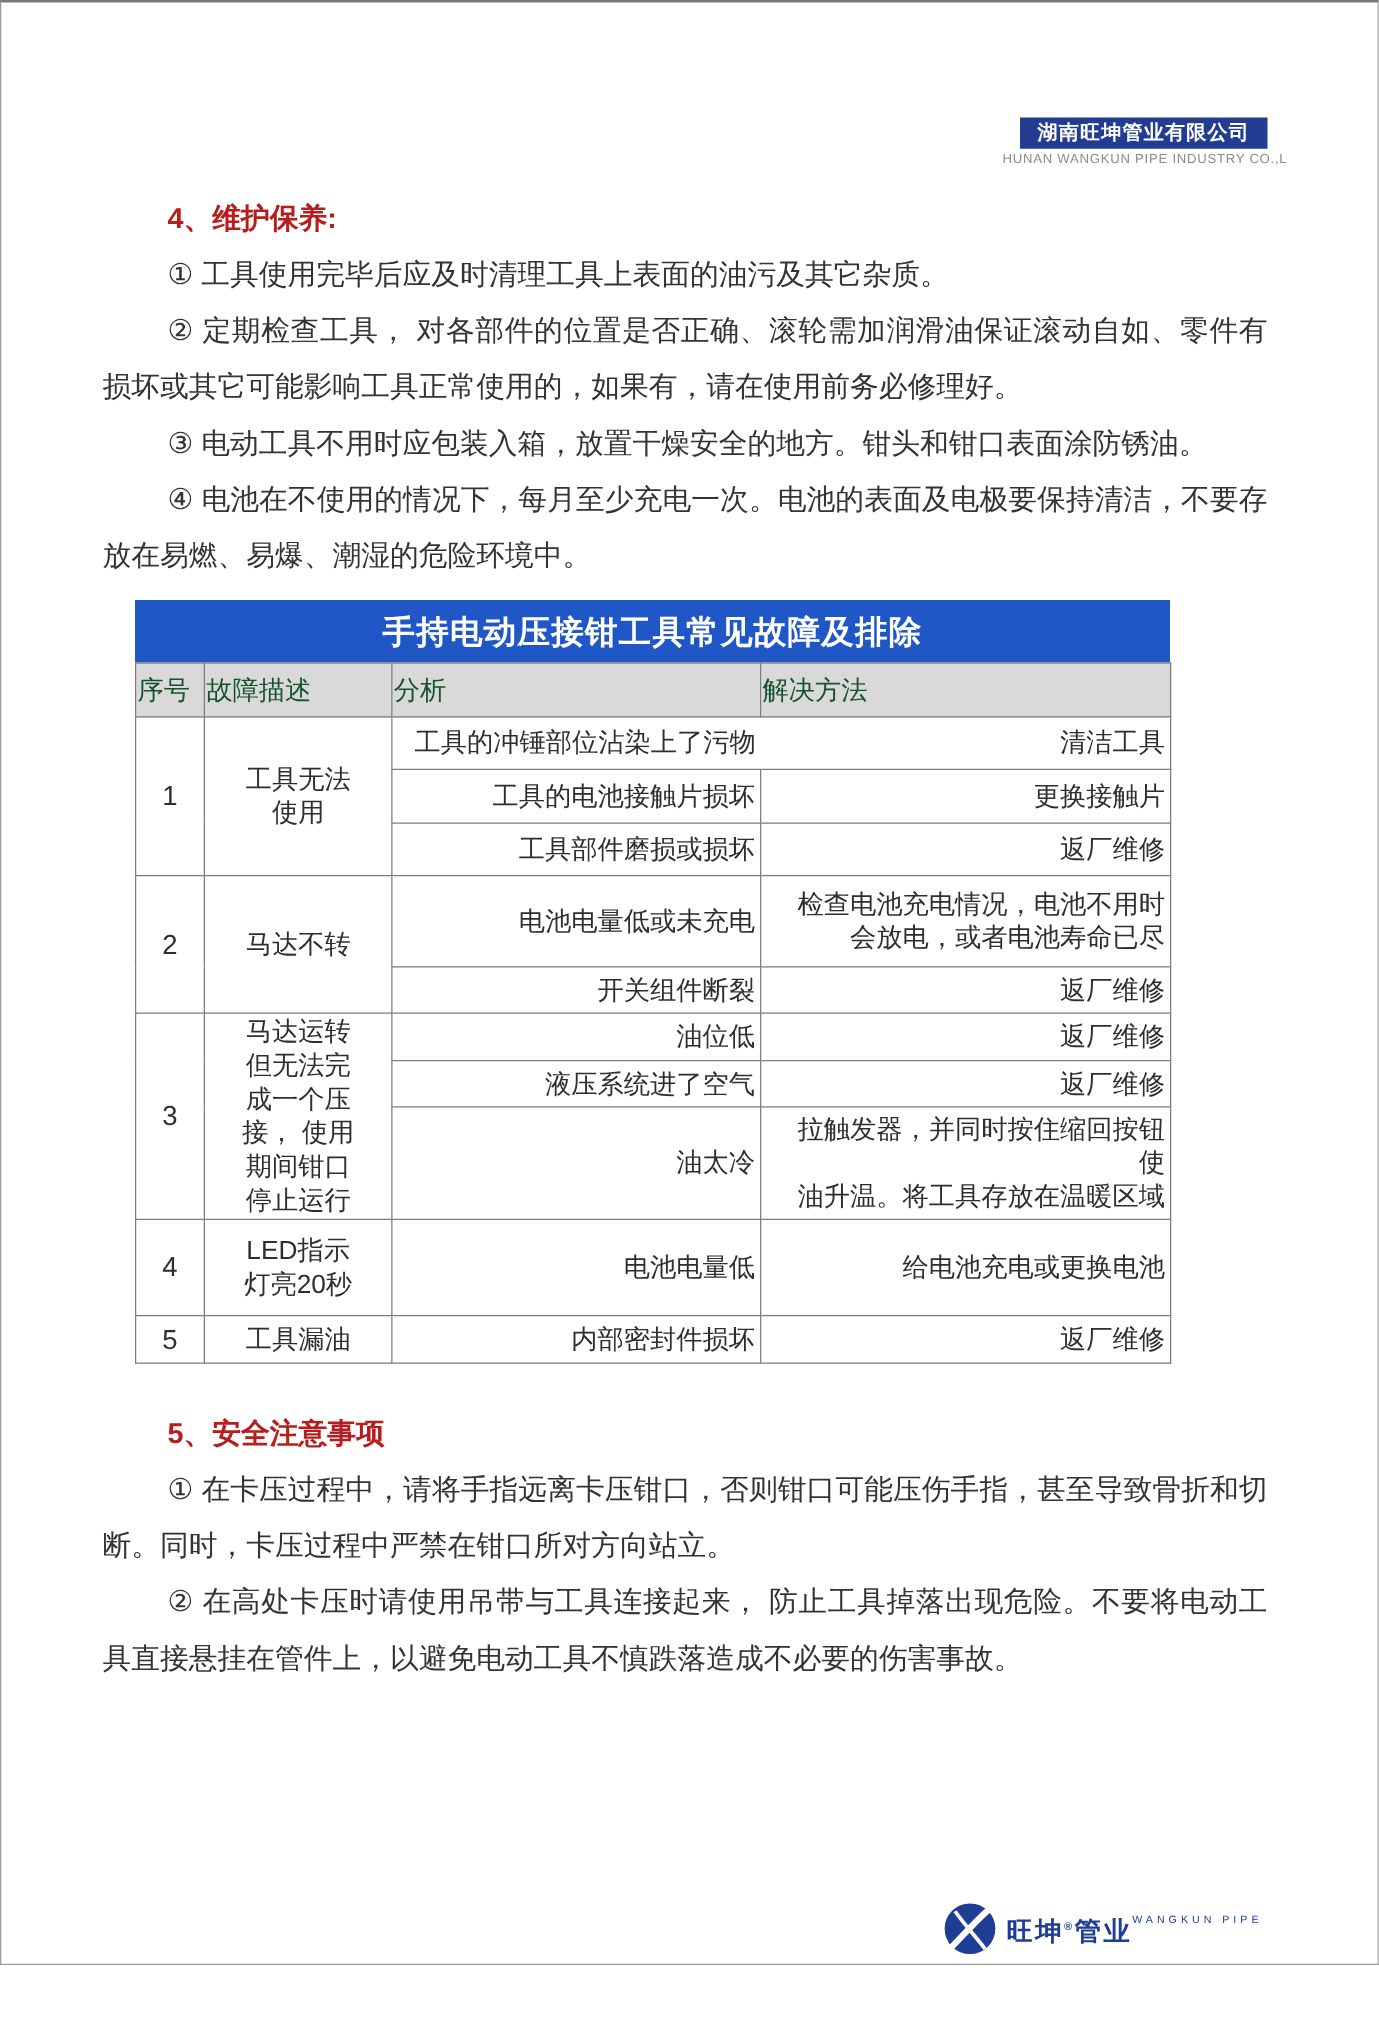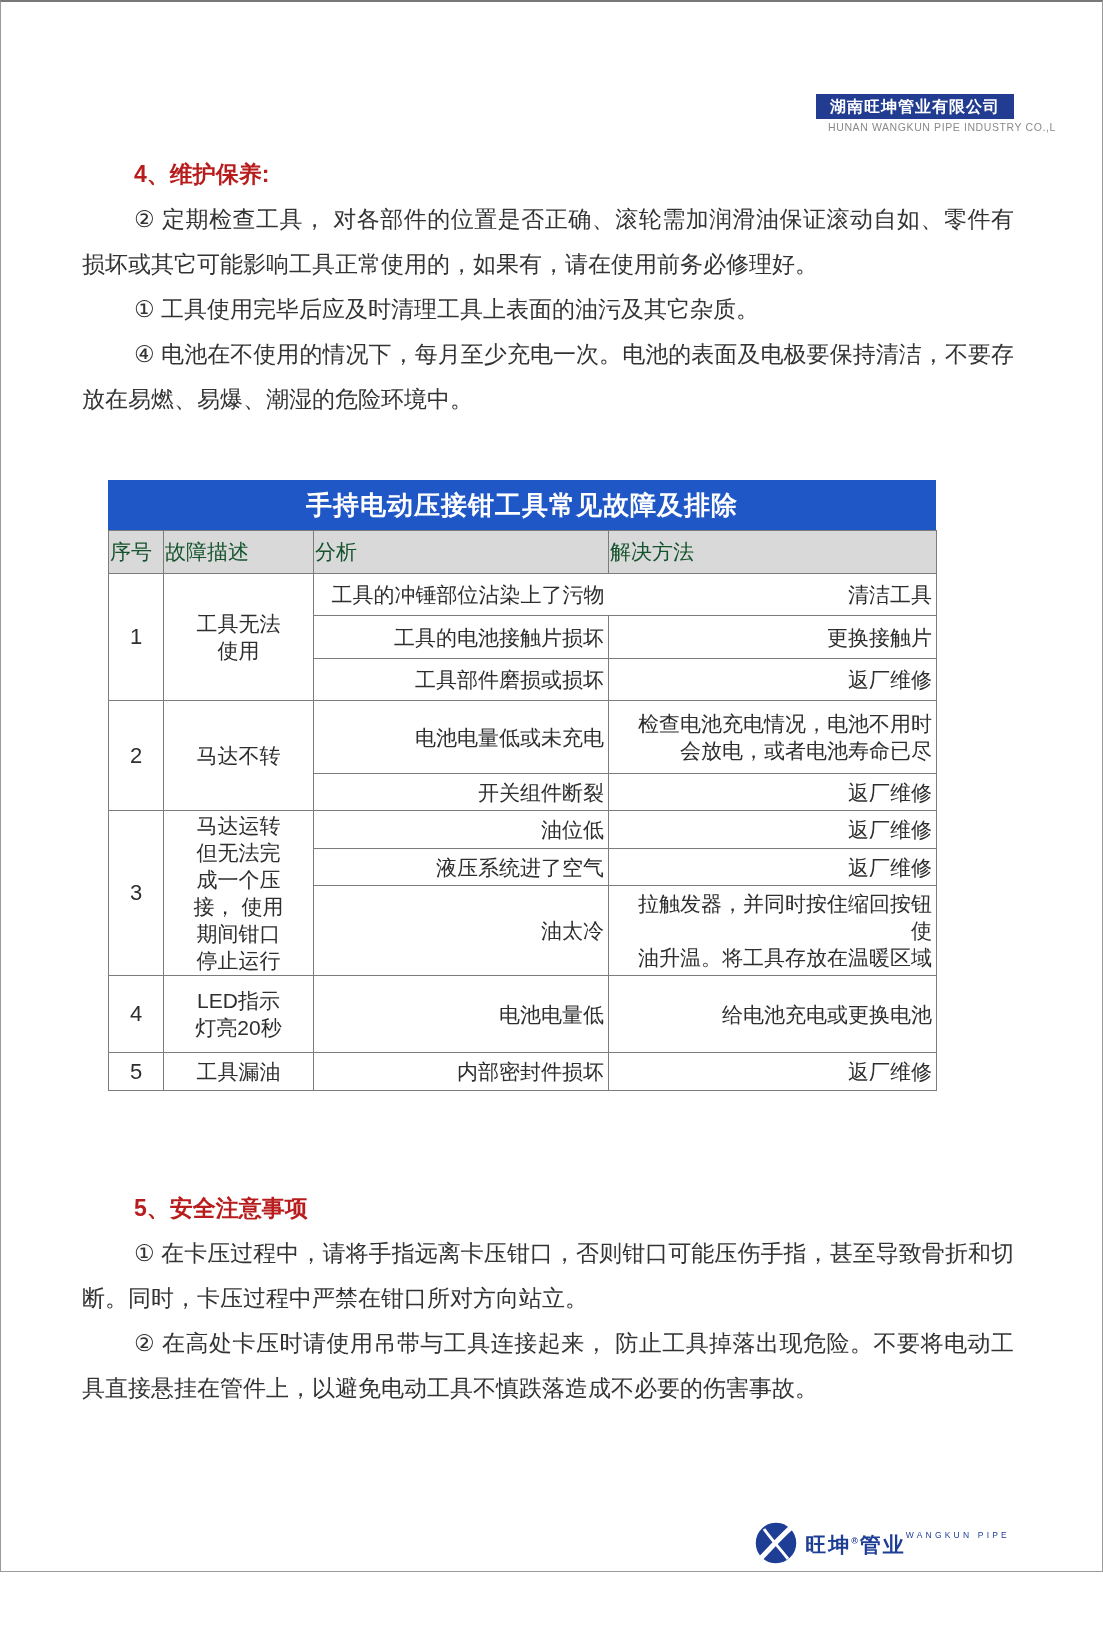--- a/index.html
+++ b/index.html
@@ -15,30 +15,30 @@
     overflow: hidden;
   }
 
   
   .company-badge {
     position: absolute; left: 815px; top: 92px; width: 198px; height: 25px;
     background: #213c90; color: #fff; font-size: 16px; font-weight: bold;
     text-align: center; line-height: 25px; letter-spacing: 1px;
   }
   .company-en {
-    position: absolute; left: 816px; top: 119px; width: 250px;
+    position: absolute; left: 790px; top: 119px; width: 250px;
     color: #8a8a8a; font-size: 10.5px; letter-spacing: 0.6px; text-align: center;
   }
 
   
   .textblock { position: absolute; left: 81px; width: 932px; font-size: 23px; line-height: 45px; }
   .textblock h3 { margin: 0; padding-left: 52px; font-size: 23px; font-weight: bold; line-height: 45px; color: #b91c1c; }
   .textblock p  { margin: 0; text-indent: 52px; text-align: justify; color: #333; }
   .sec4 { top: 150px; }
-  .sec5 { top: 1184px; }
+  .sec5 { top: 1122px; }
 
   
   .tablewrap { position: absolute; left: 107px; top: 478px; width: 828px; }
   .table-title {
     box-sizing: border-box; width: 828px; height: 50px;
     background: #2057c6; color: #fff; font-size: 26px; font-weight: bold;
     text-align: center; line-height: 50px; letter-spacing: 1px;
   }
   table.fault-table {
     border-collapse: collapse; table-layout: fixed; width: 828px;
@@ -72,22 +72,23 @@
 
 <div class="page">
 
   <div class="company-badge">
     <span>湖南旺坤管业有限公司</span>
   </div>
   <div class="company-en">HUNAN WANGKUN PIPE INDUSTRY CO.,L</div>
 
   <div class="textblock sec4">
     <h3>4、维护保养:</h3>
+    <p>① 工具使用完毕后应及时清理工具上表面的油污及其它杂质。</p>
     <p>② 定期检查工具， 对各部件的位置是否正确、滚轮需加润滑油保证滚动自如、零件有损坏或其它可能影响工具正常使用的，如果有，请在使用前务必修理好。</p>
-    <p>① 工具使用完毕后应及时清理工具上表面的油污及其它杂质。</p>
+    <p>③ 电动工具不用时应包装入箱，放置干燥安全的地方。钳头和钳口表面涂防锈油。</p>
     <p>④ 电池在不使用的情况下，每月至少充电一次。电池的表面及电极要保持清洁，不要存放在易燃、易爆、潮湿的危险环境中。</p>
   </div>
 
   <div class="tablewrap">
     <div class="table-title">手持电动压接钳工具常见故障及排除</div>
     <table class="fault-table">
       <colgroup>
         <col style="width:55px">
           <col style="width:150px">
           <col style="width:295px">

